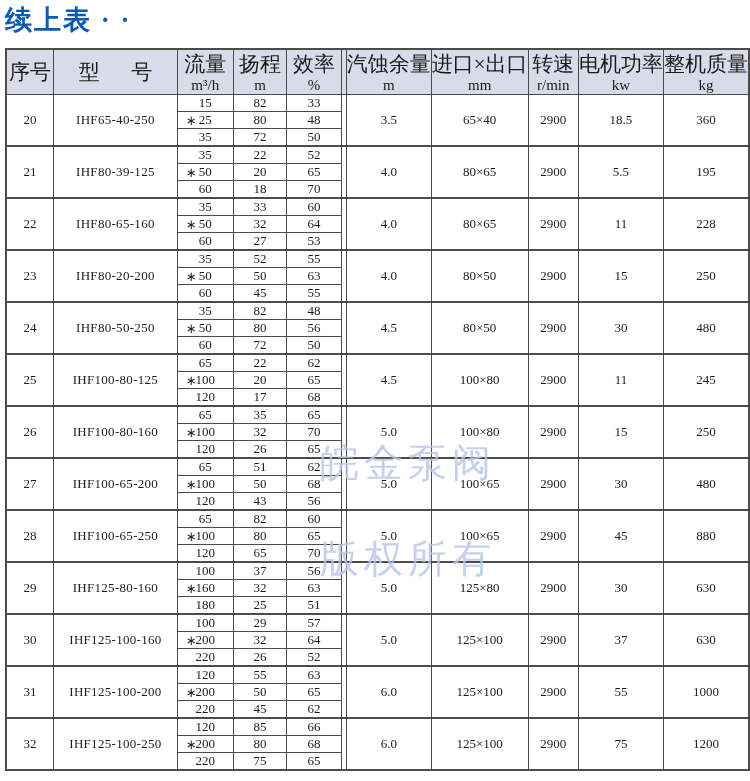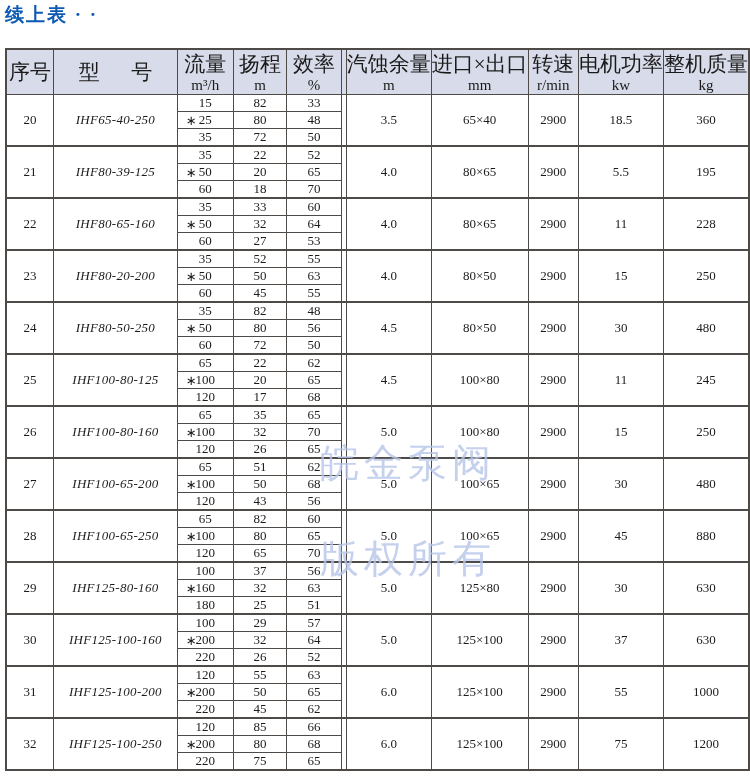--- a/index.html
+++ b/index.html
@@ -6,21 +6,21 @@
     margin: 0; padding: 0;
     width: 750px; height: 781px;
     background: #ffffff;
     font-family: "Liberation Serif", serif;
     position: relative;
     overflow: hidden;
   }
   .page-title {
     position: absolute;
     left: 5px; top: 2px;
-    font-size: 19px;
+    font-size: 27px;
     font-weight: bold;
     letter-spacing: 2px;
     color: var(--accent, #0d5ab2);
     white-space: pre;
   }
   table.spec-table {
     position: absolute;
     left: 5px; top: 48px;
     border-collapse: separate;
     border-spacing: 0;
@@ -50,21 +50,21 @@
     font-size: 15px;
     line-height: 1.1;
     color: #1a1a1a;
   }
   tbody tr { height: 16.2px; }
   tbody td {
     font-size: 13px;
     color: #1b1b1b;
     background: transparent;
   }
-  td.c-model { letter-spacing: 0.3px; font-style: italic; }
+  td.c-model { letter-spacing: 0.3px; }
   td.flow-cell { position: relative; }
   .star {
     position: absolute;
     left: 8px; top: 50%;
     transform: translateY(-50%);
     font-family: "DejaVu Sans", sans-serif;
     font-size: 13px;
     color: #1b1b1b;
   }
   .spacer-col { border-right: 1px solid var(--border, #4e4a47); }

